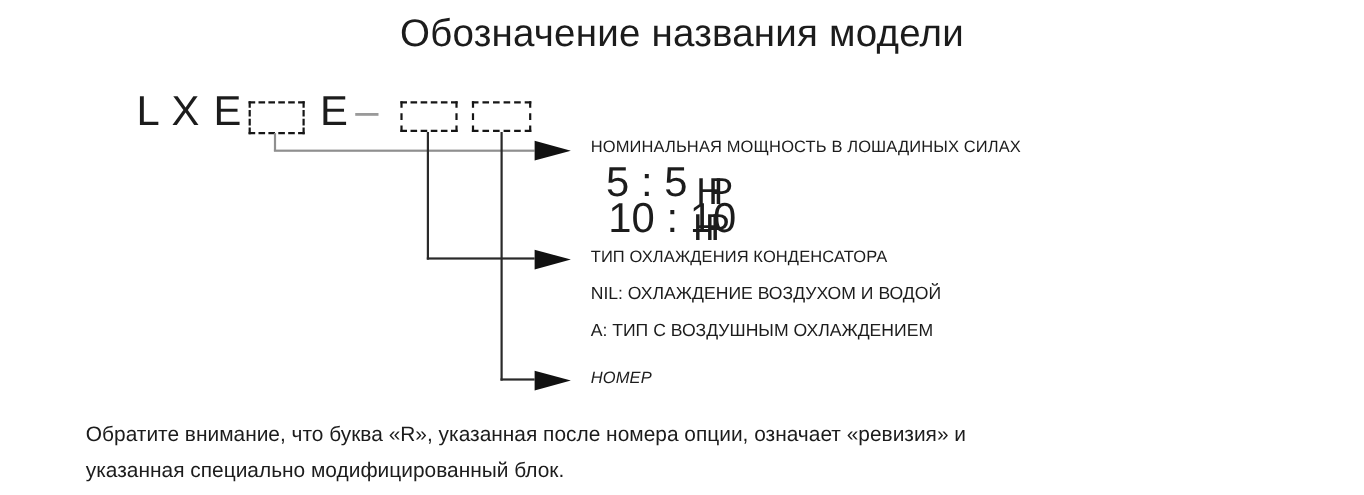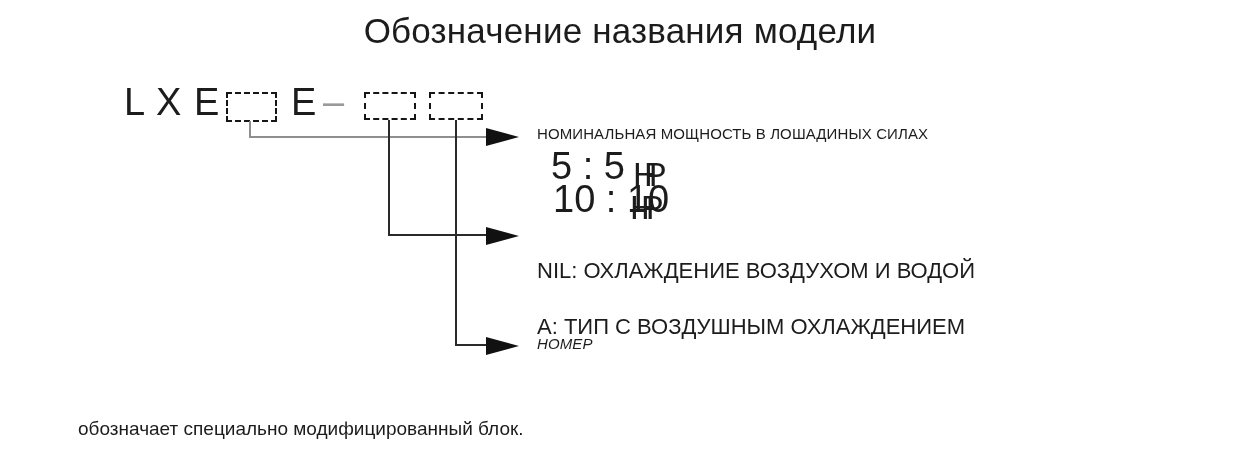--- a/index.html
+++ b/index.html
@@ -60,21 +60,21 @@
     border-left: 33px solid #111111;
   }
 
   .sec-label {
     font-size: 15px;
     line-height: 1.2;
     white-space: nowrap;
     letter-spacing: 0.1px;
   }
   .sub-label {
-    font-size: 22px;
+    font-size: 16px;
     line-height: 1.2;
     white-space: nowrap;
     text-align: right;
   }
   .hp-value {
     font-size: 38px;
     line-height: 1;
     white-space: nowrap;
   }
   .hp-unit {
@@ -116,20 +116,22 @@
   <div class="abs arrowhead" style="left:486px; top:128px;"></div>
   <div class="abs arrowhead" style="left:486px; top:227px;"></div>
   <div class="abs arrowhead" style="left:486px; top:337px;"></div>
 
   <div class="abs sec-label" style="left:537px; top:125px;">НОМИНАЛЬНАЯ МОЩНОСТЬ В ЛОШАДИНЫХ СИЛАХ</div>
   <div class="abs hp-value" style="left:551px; top:147px;">5 : 5</div>
   <div class="abs hp-unit" style="left:633px; top:145px;">HP</div>
   <div class="abs hp-value" style="left:553px; top:180px;text-align:center;">10 : 10</div>
   <div class="abs hp-unit" style="left:630px; top:178px;">HP</div>
 
+  <div class="abs sec-label" style="left:537px; top:225px;">ТИП ОХЛАЖДЕНИЯ КОНДЕНСАТОРА</div>
   <div class="abs sub-label" style="left:537px; top:258px;">NIL: ОХЛАЖДЕНИЕ ВОЗДУХОМ И ВОДОЙ</div>
-  <div class="abs sub-label" style="left:537px; top:291px;margin-top:23px;">А: ТИП С ВОЗДУШНЫМ ОХЛАЖДЕНИЕМ</div>
+  <div class="abs sub-label" style="left:537px; top:291px;">А: ТИП С ВОЗДУШНЫМ ОХЛАЖДЕНИЕМ</div>
 
   <div class="abs sec-label" style="left:537px; top:335px;font-style:italic;">НОМЕР</div>
 
-  <div class="abs note-line" style="left:78px; top:412px;">обозначает специально модифицированный блок.</div>
+  <div class="abs note-line" style="left:78px; top:379px;">Обратите внимание, что буква «R», указанная после номера опции, означает «ревизия» и</div>
+  <div class="abs note-line" style="left:78px; top:412px;">указанная специально модифицированный блок.</div>
 
 </div>
 
 </body></html>

